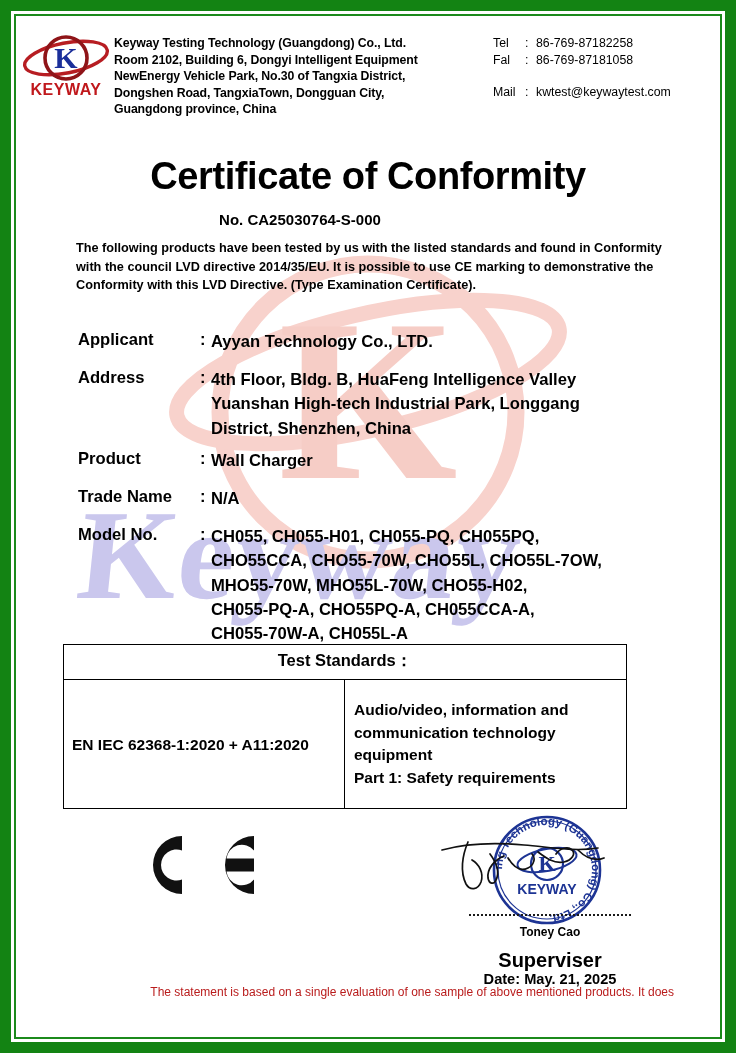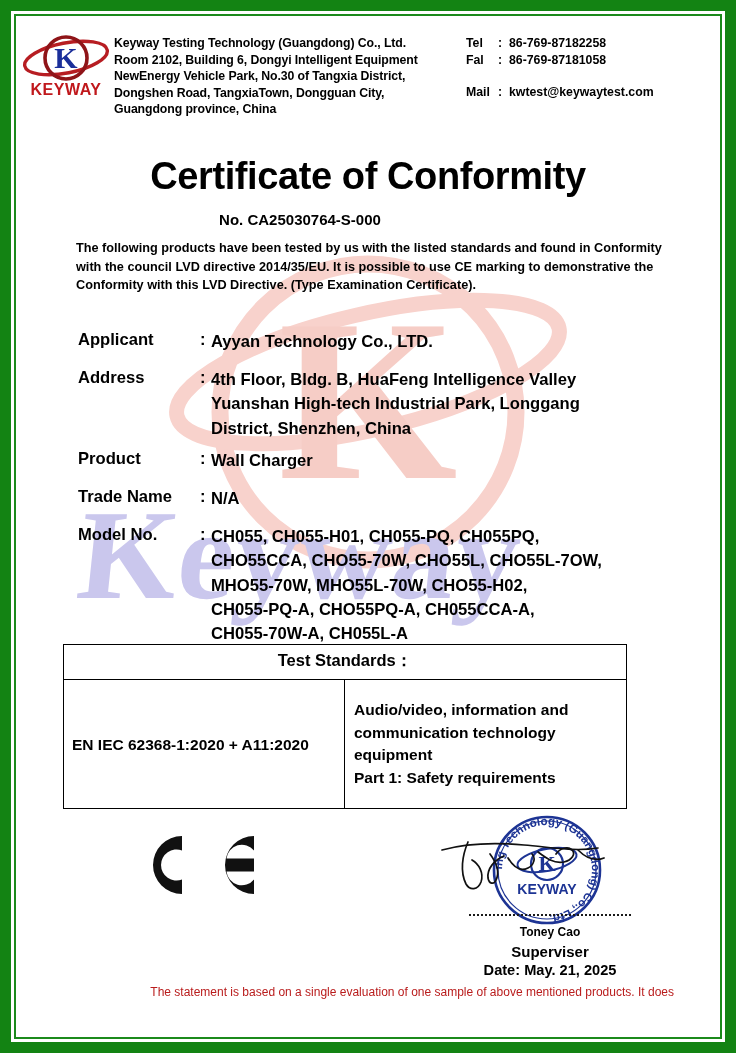--- a/index.html
+++ b/index.html
@@ -68,23 +68,24 @@
     flex: 0 0 352px;
     font-size: 12.3px;
     font-weight: bold;
     line-height: 16.6px;
     letter-spacing: -0.1px;
     padding-top: 5px;
   }
   .contact-block {
     flex: 1 1 auto;
     font-size: 12.3px;
-    font-weight: bold;
+    font-weight: normal;
     line-height: 16.6px;
     padding-top: 5px;
+    margin-left: 27px;
   }
   .contact-row {
     display: flex;
     white-space: nowrap;
   }
   .contact-row .ck {
     width: 32px;
     flex: 0 0 32px;
   }
   .contact-row .cs {
@@ -221,23 +222,24 @@
     position: relative;
     top: -6px;
   }
   .sign-name {
     font-size: 12px;
     font-weight: bold;
     line-height: 19px;
     margin-top: 1px;
   }
   .sign-role {
-    font-size: 15px;
+    font-size: 20px;
     font-weight: bold;
     line-height: 19px;
+    margin-top: 9px;
   }
   .sign-date {
     font-size: 14.6px;
     font-weight: bold;
     line-height: 19px;
   }
   
   .footer {
     position: absolute;
     left: 66px; top: 985px;

